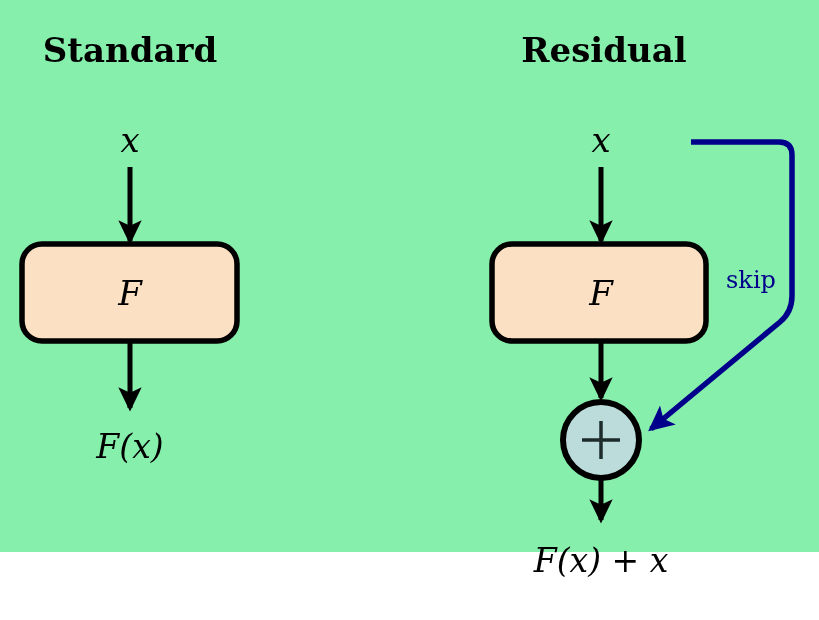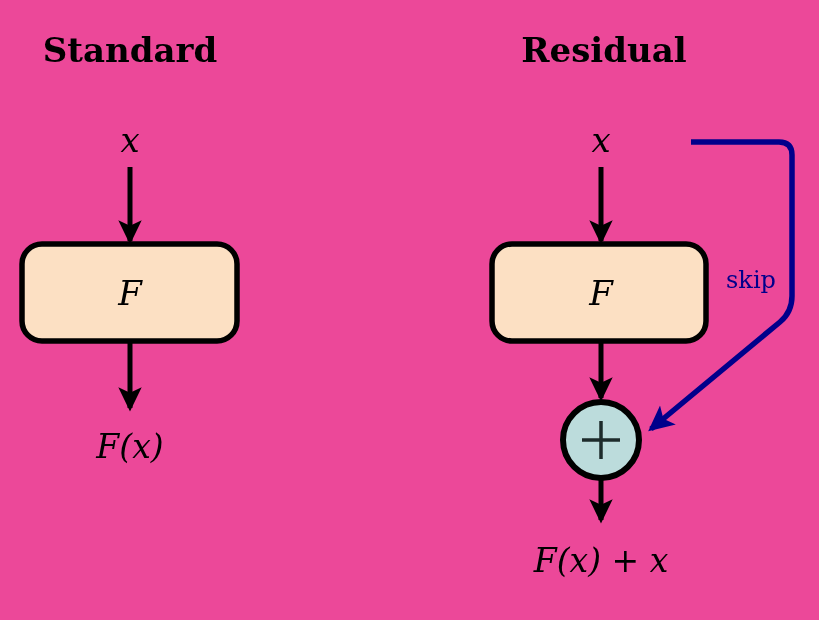--- a/index.html
+++ b/index.html
@@ -9,22 +9,22 @@
   }
   body {
     width: 819px;
     height: 620px;
     overflow: hidden;
     font-family: "DejaVu Serif", serif;
   }
   #diagram-root {
     position: relative;
     width: 819px;
-    height: 620px;
-    background: #ec4899;
+    height: 552px;
+    background: #86efac;
   }
   svg#diagram-svg {
     display: block;
     width: 819px;
     height: 620px;
   }
   .panel-title {
     font-family: "DejaVu Serif", serif;
     font-weight: bold;
     font-size: 34px;

